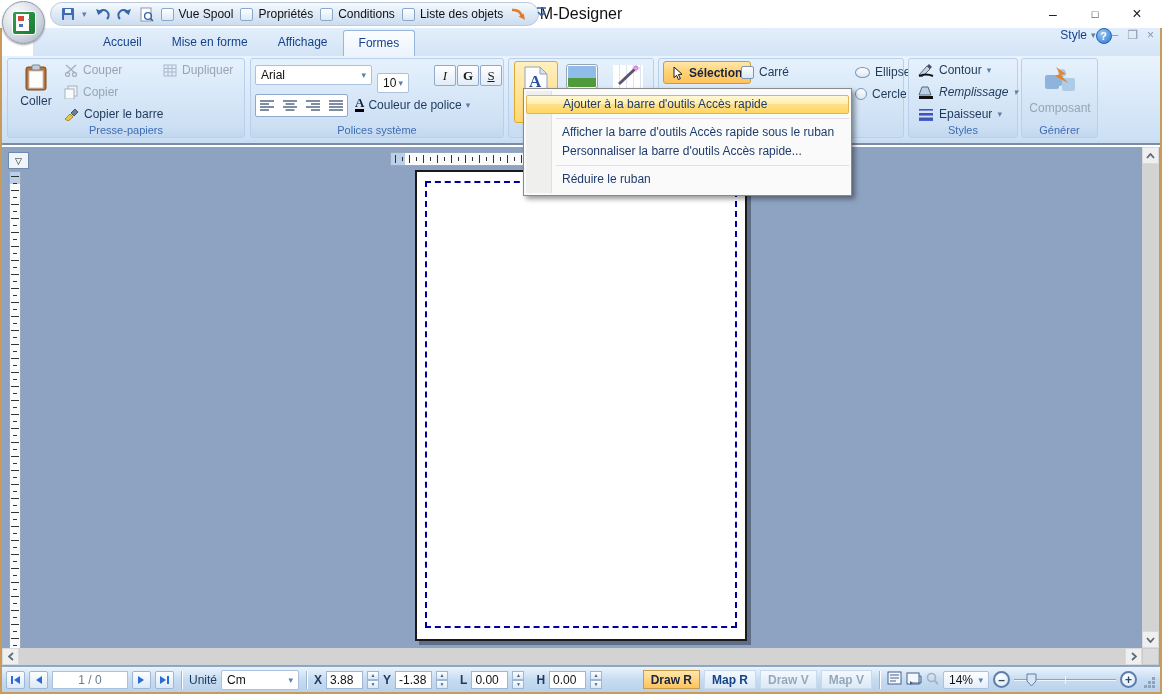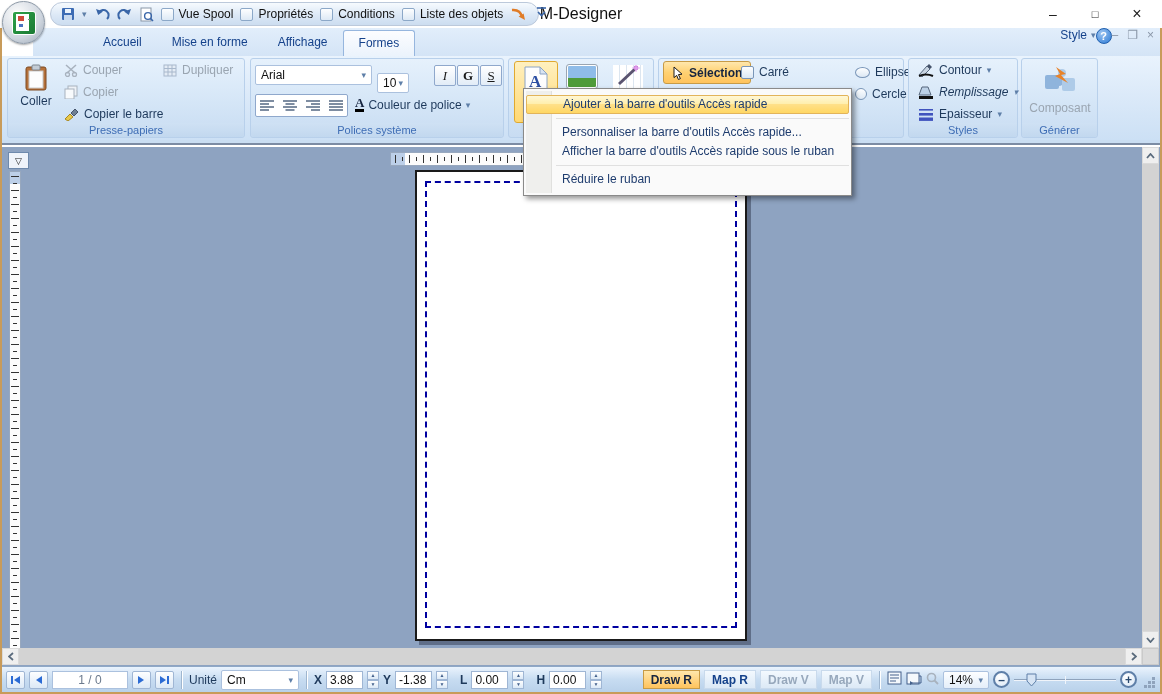--- a/index.html
+++ b/index.html
@@ -516,22 +516,22 @@
           </svg>
         </div>
     </div>
     <div class="scroll-corner"></div>
   </div>
 
   <div class="ctx">
     <div class="ctx-gutter"></div>
     <div class="ctx-item hot">Ajouter à la barre d'outils Accès rapide</div>
     <div class="ctx-sep"></div>
+    <div class="ctx-item">Afficher la barre d'outils Accès rapide sous le ruban</div>
     <div class="ctx-item">Personnaliser la barre d'outils Accès rapide...</div>
-    <div class="ctx-item">Afficher la barre d'outils Accès rapide sous le ruban</div>
     <div class="ctx-sep"></div>
     <div class="ctx-item">Réduire le ruban</div>
   </div>
 
   <div class="statusbar">
     <div class="nav-btn">
         <svg width="11" height="10">
           <rect x="1" y="1" width="2" height="8" fill="#2B6BD4"></rect>
           <polygon points="10,1 4,5 10,9" fill="#2B6BD4"></polygon>
         </svg>

